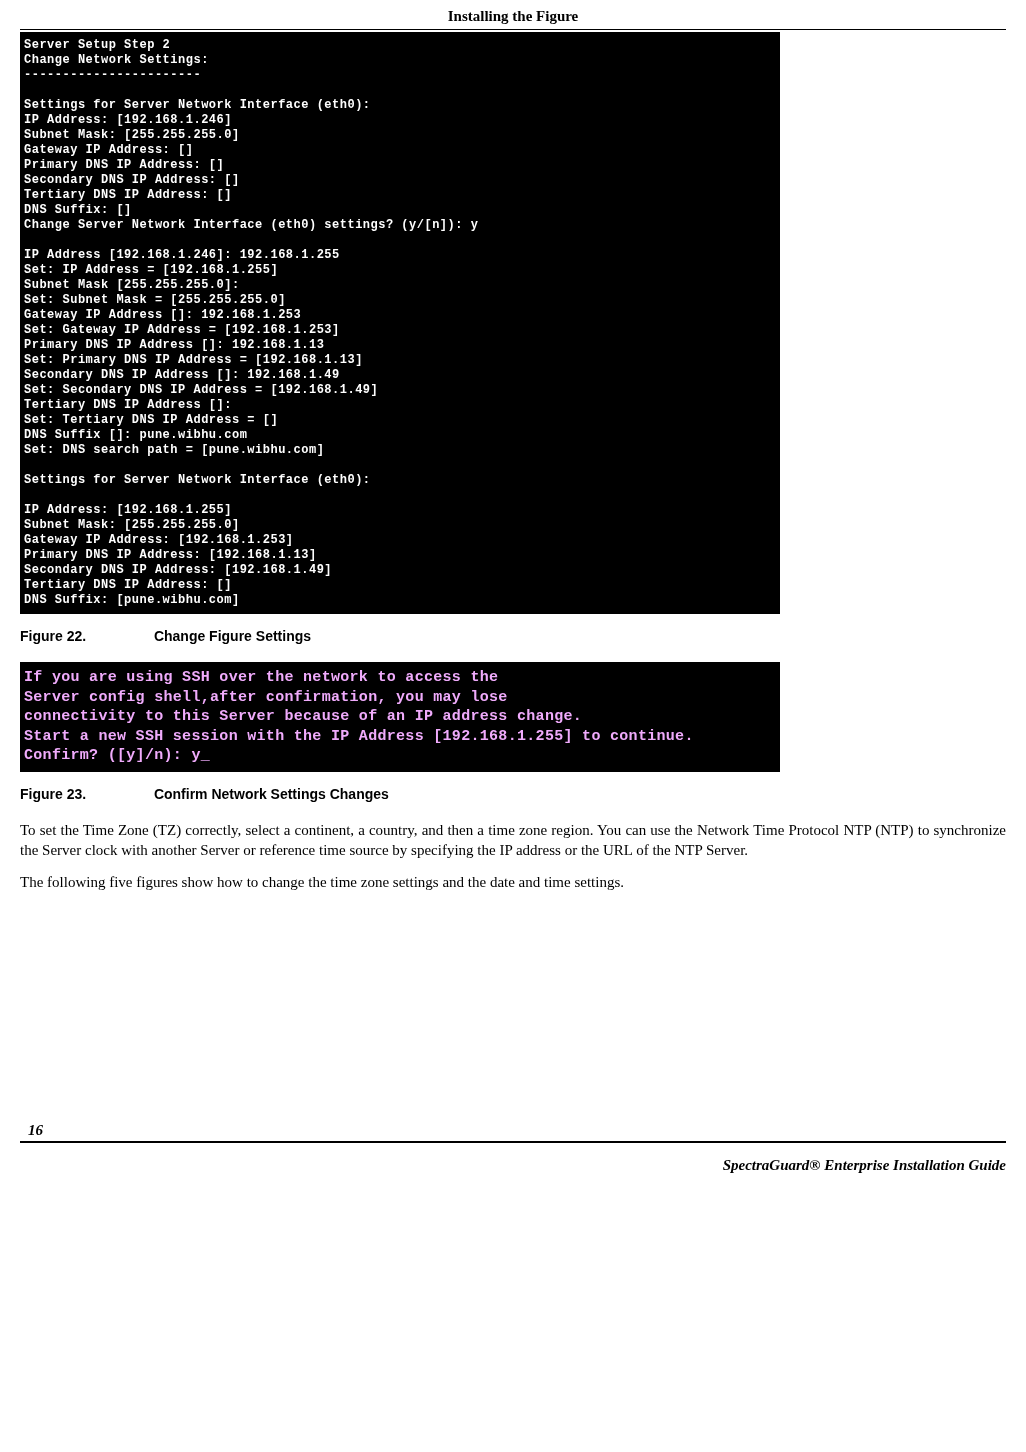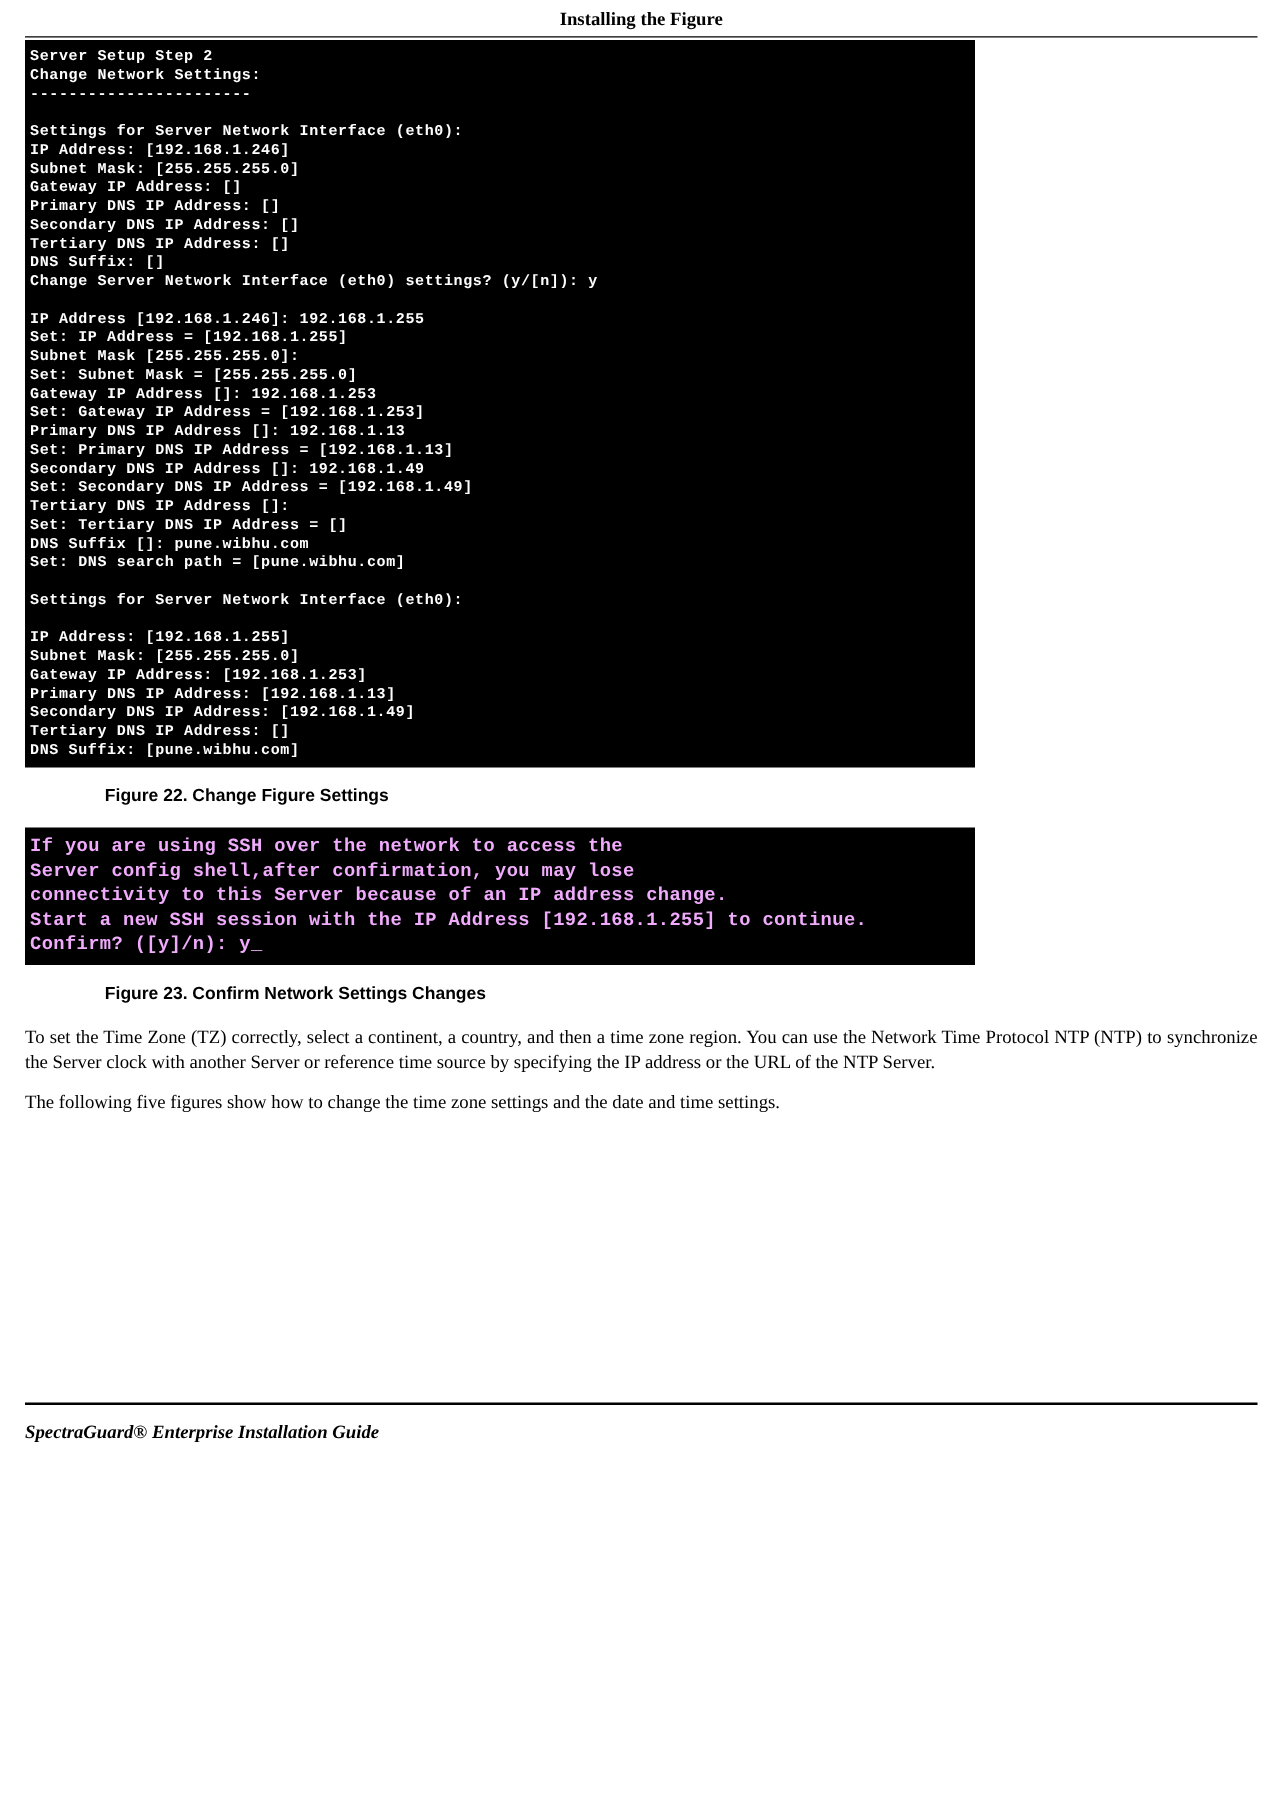--- a/index.html
+++ b/index.html
@@ -51,21 +51,20 @@
     }
     .figure-caption {
       font-family: Verdana, Arial, sans-serif;
       font-weight: bold;
       font-size: 14px;
       margin: 14px 0 18px 0;
     }
     .figure-caption .fig-num {
       display: inline-block;
       width: 130px;
-      text-align: right;
     }
     .section-heading {
       font-family: 'Book Antiqua', Palatino, Georgia, serif;
       font-weight: bold;
       font-style: italic;
       font-size: 20px;
       margin: 10px 0 4px 0;
     }
     .body-text {
       font-family: 'Book Antiqua', Palatino, Georgia, serif;
@@ -87,21 +86,21 @@
     }
     .footer-line {
       border-top: 2.5px solid #000;
       margin: 2px 0;
     }
     .footer-title {
       font-family: 'Book Antiqua', Palatino, Georgia, serif;
       font-weight: bold;
       font-style: italic;
       font-size: 15px;
-      text-align: left;
+      text-align: right;
       padding-top: 12px;
     }
   </style>
 </head>
 <body>
 
 <div class="page">
   <div class="header">Installing the Figure</div>
 
   <div class="terminal">Server Setup Step 2
@@ -157,16 +156,17 @@
 
   <div class="figure-caption">
     <span class="fig-num">Figure  23.</span>
     <span>Confirm Network Settings Changes</span>
   </div>
 
   <div class="body-text">To set the Time Zone (TZ) correctly, select a continent, a country, and then a time zone region. You can use the Network Time Protocol NTP (NTP) to synchronize the Server clock with another Server or reference time source by specifying the IP address or the URL of the NTP Server.</div>
   <div class="body-text">The following five figures show how to change the time zone settings and the date and time settings.</div>
 
   <div class="footer">
+    <div class="page-number">16</div>
     <div class="footer-line"></div>
     <div class="footer-title">SpectraGuard® Enterprise Installation Guide</div>
   </div>
 </div>
 
 </body></html>

